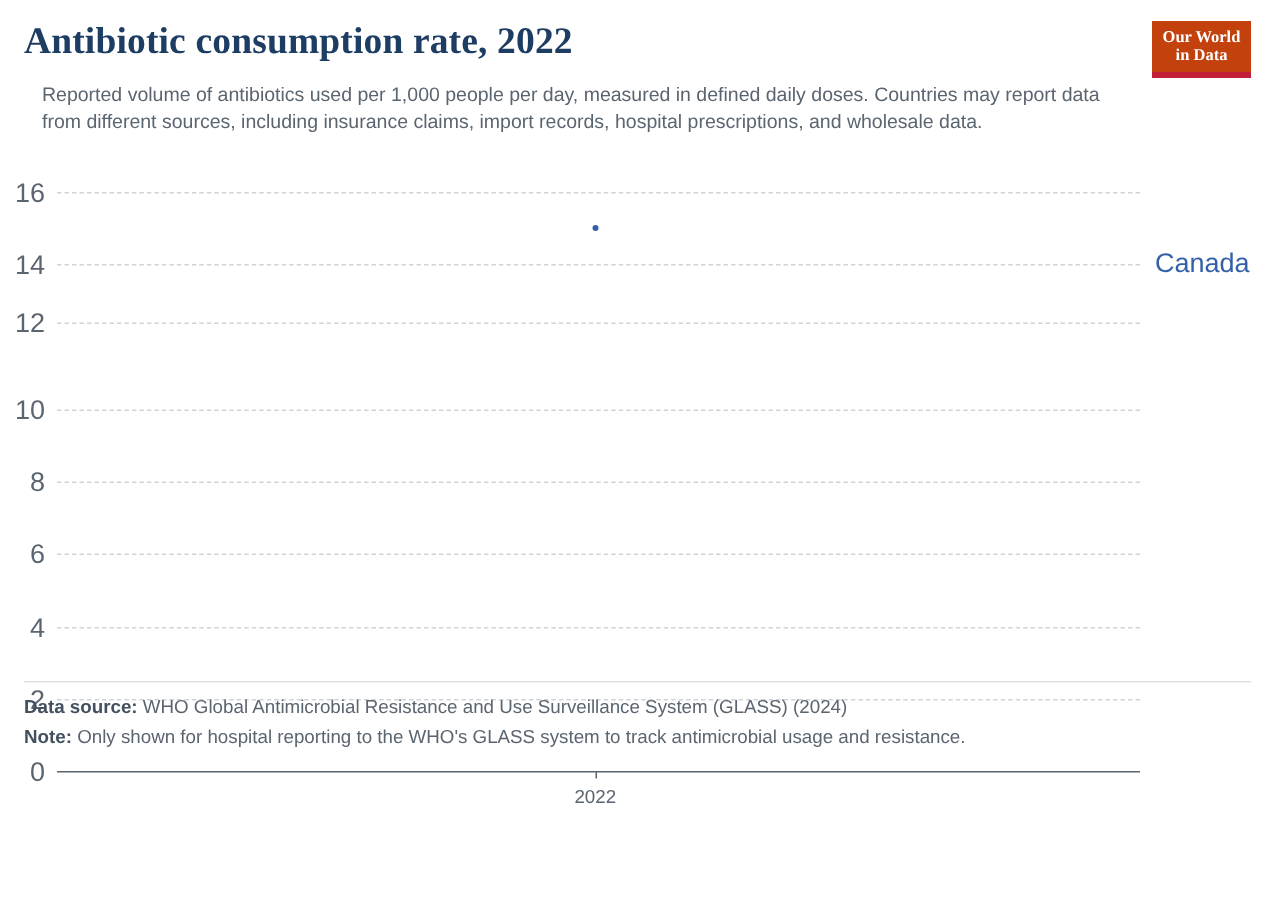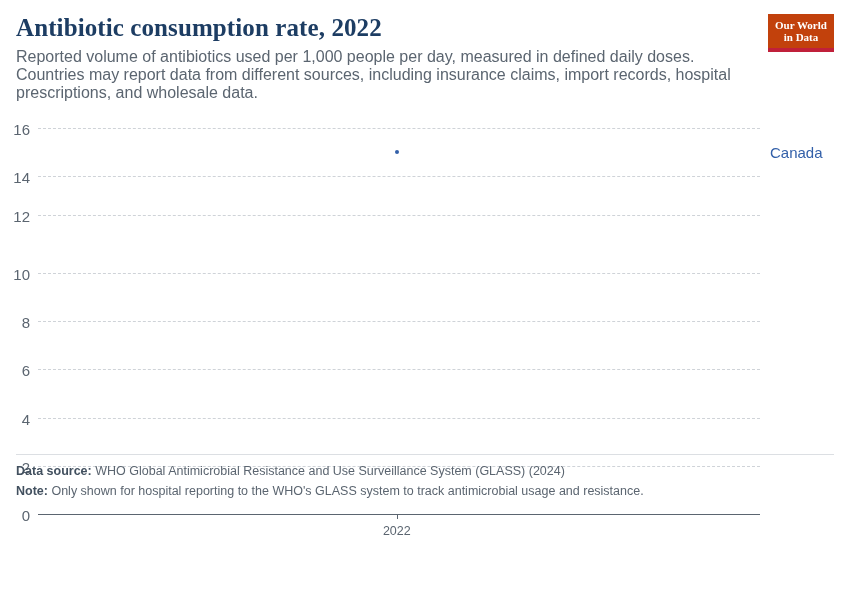--- a/index.html
+++ b/index.html
@@ -30,24 +30,24 @@
   }
   .chart-title {
     font-family: "Liberation Serif", serif;
     font-size: 25px;
     font-weight: 700;
     color: #1d3d63;
     margin: 0 0 6px 0;
     letter-spacing: 0.1px;
   }
   .chart-subtitle {
-    font-size: 16px;
+    font-size: 13px;
     line-height: 18px;
     color: #5b6570;
-    margin: 0;
+    margin: 12px;
     max-width: 720px;
   }
 
   
   .owid-logo {
     position: absolute;
     right: 16px;
     top: 14px;
     width: 66px;
     height: 38px;
@@ -87,21 +87,21 @@
     border-top: 1px dashed #cfd3d8;
   }
   .gridline.axis-zero {
     border-top: 1px solid #5b6570;
   }
   .ytick {
     position: absolute;
     right: 100%;
     margin-right: 8px;
     transform: translateY(-50%);
-    font-size: 15px;
+    font-size: 18px;
     color: #5b6570;
     white-space: nowrap;
     text-align: center;
   }
   .xtick {
     position: absolute;
     transform: translateX(-50%);
     font-size: 12.5px;
     color: #5b6570;
     white-space: nowrap;
@@ -116,24 +116,25 @@
   .datapoint {
     position: absolute;
     width: 4px;
     height: 4px;
     border-radius: 50%;
     background: #3360a9;
     transform: translate(-50%, -50%);
   }
   .series-label {
     position: absolute;
-    font-size: 15px;
+    font-size: 18px;
     color: #3360a9;
     white-space: nowrap;
     transform: translateY(-50%);
+    margin-top: 24px;
   }
 
   
   .footer {
     position: absolute;
     left: 16px;
     right: 16px;
     bottom: 12px;
   }
   .footer-rule {

